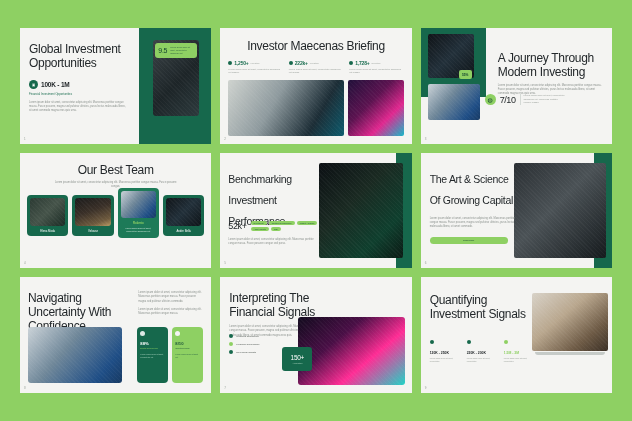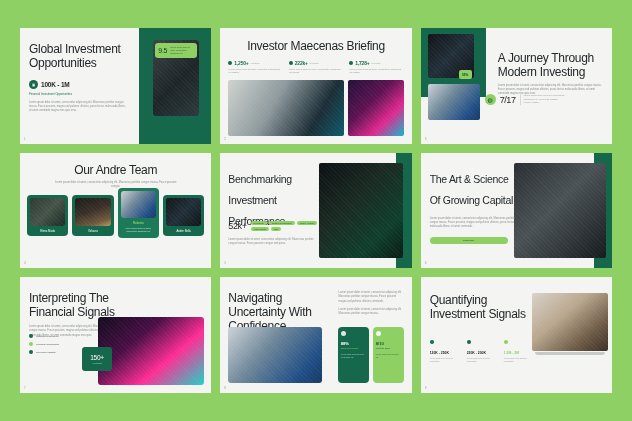--- a/index.html
+++ b/index.html
@@ -213,29 +213,29 @@
     <div class="pct">55%</div>
     <div class="txt">
       <div class="h1">A Journey Through Modern Investing</div>
       <div class="body" style="margin-top:5px">Lorem ipsum dolor sit amet, consectetur adipiscing elit. Maecenas porttitor congue massa. Fusce posuere, magna sed pulvinar ultricies, purus lectus malesuada libero, sit amet commodo magna eros quis urna.</div>
     </div>
     <div class="ph i p2">
         <div class="grain"></div>
       </div>
     <div class="ratio">
       <div class="globe">◍</div>
-      <div class="rn">7/17</div>
+      <div class="rn">7/10</div>
       <div class="rtxt tiny">Lorem ipsum dolor sit amet, consectetur adipiscing elit. Maecenas porttitor congue massa.</div>
     </div>
     <div class="pnum">3</div>
   </div>
 
   <div class="slide s4">
     <div class="title">
-      <div class="h1">Our Andre Team</div>
+      <div class="h1">Our Best Team</div>
     </div>
     <div class="sub body">Lorem ipsum dolor sit amet, consectetur adipiscing elit. Maecenas porttitor congue massa. Fusce posuere congue.</div>
     <div class="cards">
       <div class="card">
         <div class="ph e">
             <div class="grain"></div>
           </div>
         <div class="nm">Elena Moda</div>
       </div>
       <div class="card">
@@ -289,49 +289,20 @@
         <div class="grain"></div>
       </div>
     <div class="txt">
       <div class="h1 sm">The Art &amp; Science Of Growing Capital</div>
       <div class="body" style="margin-top:6px">Lorem ipsum dolor sit amet, consectetur adipiscing elit. Maecenas porttitor congue massa. Fusce posuere, magna sed pulvinar ultricies, purus lectus malesuada libero, sit amet commodo.</div>
       <div class="btn">Read More</div>
     </div>
     <div class="pnum">6</div>
   </div>
 
-  <div class="slide s7">
-    <div class="txt">
-      <div class="h1">Interpreting The Financial Signals</div>
-      <div class="body" style="margin-top:6px;width:78%">Lorem ipsum dolor sit amet, consectetur adipiscing elit. Maecenas porttitor congue massa. Fusce posuere, magna sed pulvinar ultricies, purus lectus malesuada libero, sit amet commodo magna eros quis.</div>
-    </div>
-    <div class="blist">
-      <div class="bitem">
-        <span class="dot"></span>
-        <span class="lbl">Matching Techniques</span>
-      </div>
-      <div class="bitem">
-        <span class="dot lime"></span>
-        <span class="lbl">Financial Comparison</span>
-      </div>
-      <div class="bitem">
-        <span class="dot"></span>
-        <span class="lbl">Revealing Insights</span>
-      </div>
-    </div>
-    <div class="ph h">
-        <div class="grain"></div>
-      </div>
-    <div class="badge">
-      <div class="n">150+</div>
-      <div class="t">Accounting</div>
-    </div>
-    <div class="pnum">7</div>
-  </div>
-
   <div class="slide s8">
     <div class="txt">
       <div class="h1">Navigating Uncertainty With Confidence</div>
     </div>
     <div class="sidebody">
       <div class="body">Lorem ipsum dolor sit amet, consectetur adipiscing elit. Maecenas porttitor congue massa. Fusce posuere magna sed pulvinar ultricies commodo.</div>
       <div class="body" style="margin-top:4px">Lorem ipsum dolor sit amet, consectetur adipiscing elit. Maecenas porttitor congue massa.</div>
     </div>
     <div class="ph i">
         <div class="grain"></div>
@@ -346,20 +317,49 @@
       <div class="c lime">
         <div class="ic"></div>
         <div class="n">8/10</div>
         <div class="lb">Investors Score</div>
         <div class="d">Lorem ipsum dolor sit amet elit.</div>
       </div>
     </div>
     <div class="pnum">8</div>
   </div>
 
+  <div class="slide s7">
+    <div class="txt">
+      <div class="h1">Interpreting The Financial Signals</div>
+      <div class="body" style="margin-top:6px;width:78%">Lorem ipsum dolor sit amet, consectetur adipiscing elit. Maecenas porttitor congue massa. Fusce posuere, magna sed pulvinar ultricies, purus lectus malesuada libero, sit amet commodo magna eros quis.</div>
+    </div>
+    <div class="blist">
+      <div class="bitem">
+        <span class="dot"></span>
+        <span class="lbl">Matching Techniques</span>
+      </div>
+      <div class="bitem">
+        <span class="dot lime"></span>
+        <span class="lbl">Financial Comparison</span>
+      </div>
+      <div class="bitem">
+        <span class="dot"></span>
+        <span class="lbl">Revealing Insights</span>
+      </div>
+    </div>
+    <div class="ph h">
+        <div class="grain"></div>
+      </div>
+    <div class="badge">
+      <div class="n">150+</div>
+      <div class="t">Accounting</div>
+    </div>
+    <div class="pnum">7</div>
+  </div>
+
   <div class="slide s9">
     <div class="txt">
       <div class="h1">Quantifying Investment Signals</div>
     </div>
     <div class="stats">
       <div class="st">
         <span class="dot"></span>
         <div class="n">120K - 250K</div>
         <div class="d">Lorem ipsum dolor sit amet, consectetur.</div>
       </div>

